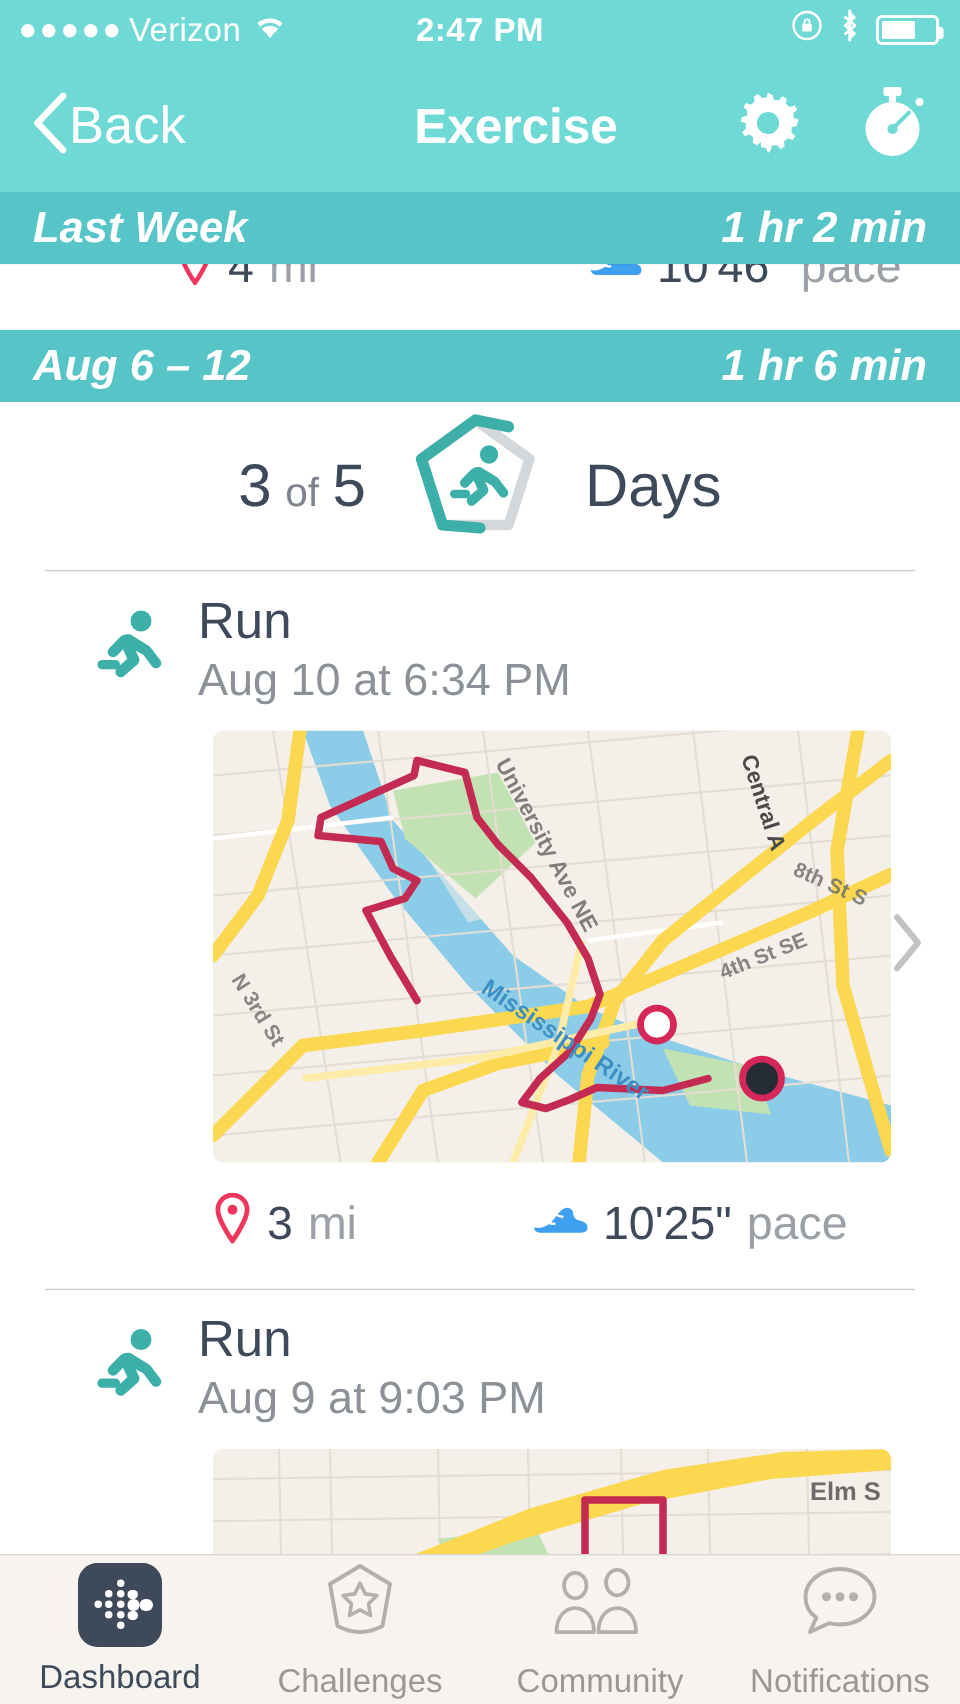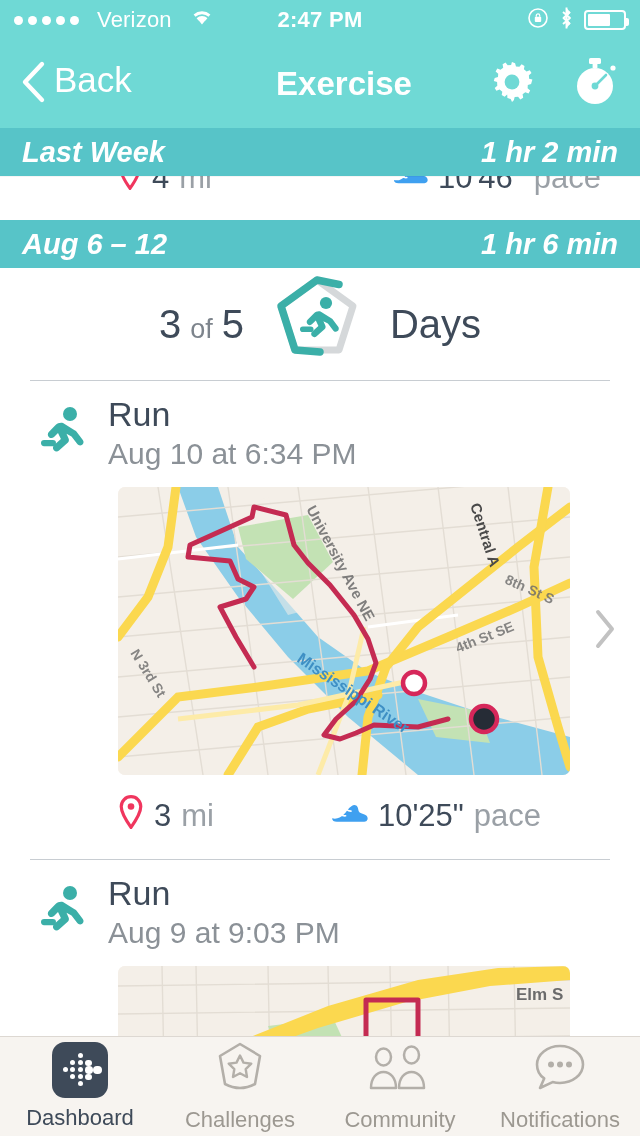--- a/index.html
+++ b/index.html
@@ -9,21 +9,21 @@
     background:#ffffff; overflow:hidden;
   }
   #app { position:relative; width:640px; height:1136px; background:#fff; }
 
   
   .statusbar {
     height:40px; background:#6FD9D5; color:#fff;
     display:flex; align-items:center; padding:0 14px;
     font-size:21px; position:relative;
   }
-  .sb-left { display:flex; gap:18px; }
+  .sb-left { display:flex; align-items:center; gap:7px; }
   .dots { display:flex; gap:5px; align-items:center; }
   .dots i { width:9px; height:9px; border-radius:50%; background:#fff; display:block; }
   .carrier { font-size:22px; letter-spacing:.2px; }
   .sb-center {
     position:absolute; left:0; right:0; text-align:center;
     font-size:22px; font-weight:bold; letter-spacing:.3px;
   }
   .sb-right { margin-left:auto; display:flex; align-items:center; gap:10px; z-index:2; }
   .battery {
     width:42px; height:20px; border:2px solid #fff; border-radius:4px;
@@ -33,21 +33,21 @@
     content:""; position:absolute; right:-5px; top:6px;
     width:3px; height:8px; background:#fff; border-radius:0 2px 2px 0;
   }
   .battery b { display:block; height:100%; background:#fff; border-radius:1px; }
 
   
   .navbar {
     height:88px; background:#6FD9D5; color:#fff;
     display:flex; align-items:center; padding:0 20px; position:relative;
   }
-  .back { display:flex; align-items:flex-start; gap:8px; cursor:pointer; }
+  .back { display:flex; align-items:center; cursor:pointer; }
   .back-label { font-size:35px; font-weight:300; }
   .nav-title {
     position:absolute; left:0; right:0; text-align:center;
     font-size:33px; font-weight:bold; pointer-events:none;padding-left:48px;
   }
   .nav-actions { margin-left:auto; display:flex; align-items:center; gap:34px; z-index:2; }
 
   
   .weekband {
     height:48px; background:#57C4C8; color:#fff;
@@ -72,21 +72,21 @@
     height:112px; display:flex; align-items:center; justify-content:center;
     gap:30px; background:#fff;
   }
   .days-count { font-size:40px; color:#3E4A59; font-weight:300; display:flex; align-items:baseline; gap:9px; }
   .days-count .of { font-size:27px; color:#7d848c; }
   .days-label { font-size:40px; color:#3E4A59; font-weight:300; }
 
   .divider { height:1px; background:#c8cdd2; margin:0 30px; }
 
   
-  .activity { background:#fff; position:relative; }
+  .activity { background:#fff; position:relative;padding-left:24px; }
   .act-head { display:flex; align-items:center; gap:22px; padding:14px 0 10px 38px; }
   .act-text .title { font-size:34px; color:#3E4A59; line-height:1.12; font-weight:400; }
   .act-text .sub { font-size:30px; color:#8b9197; margin-top:4px; }
 
   .map-wrap { position:relative; margin:6px 0 0 118px; }
   .mapcard {
     width:452px; height:288px; border-radius:7px; overflow:hidden;
     position:relative; background:#F7F2EC;
   }
   .mapcard.short { height:104px; }

